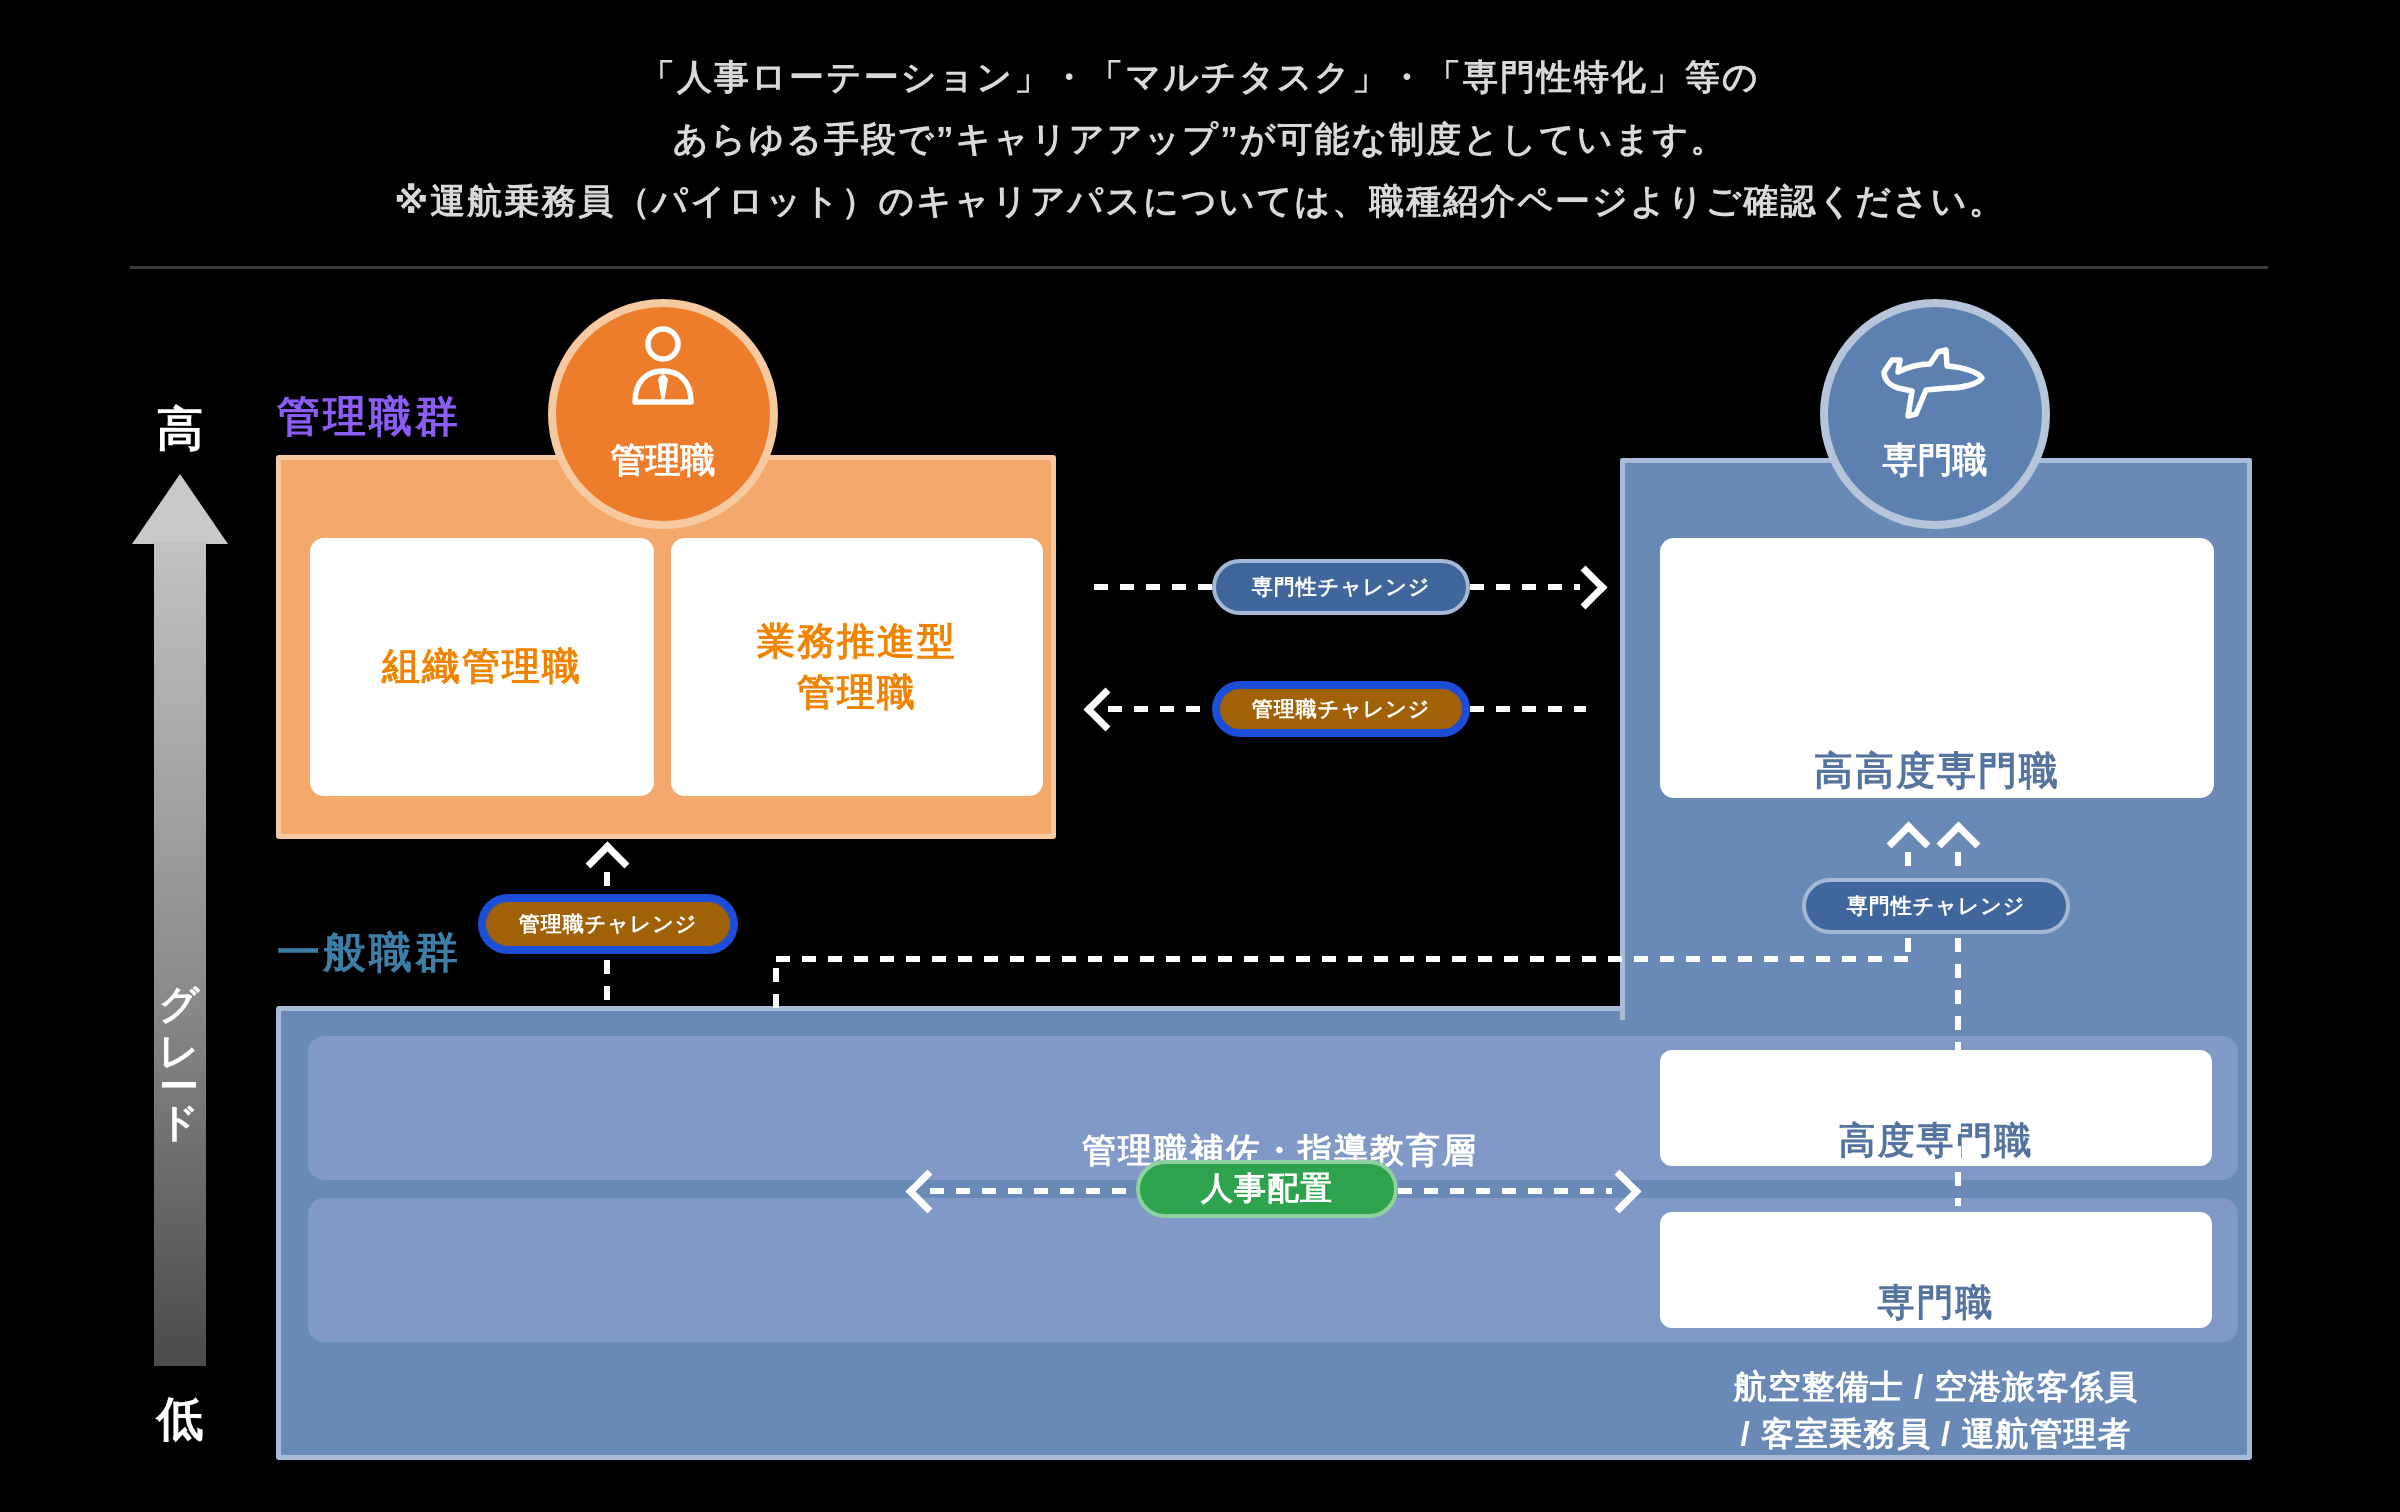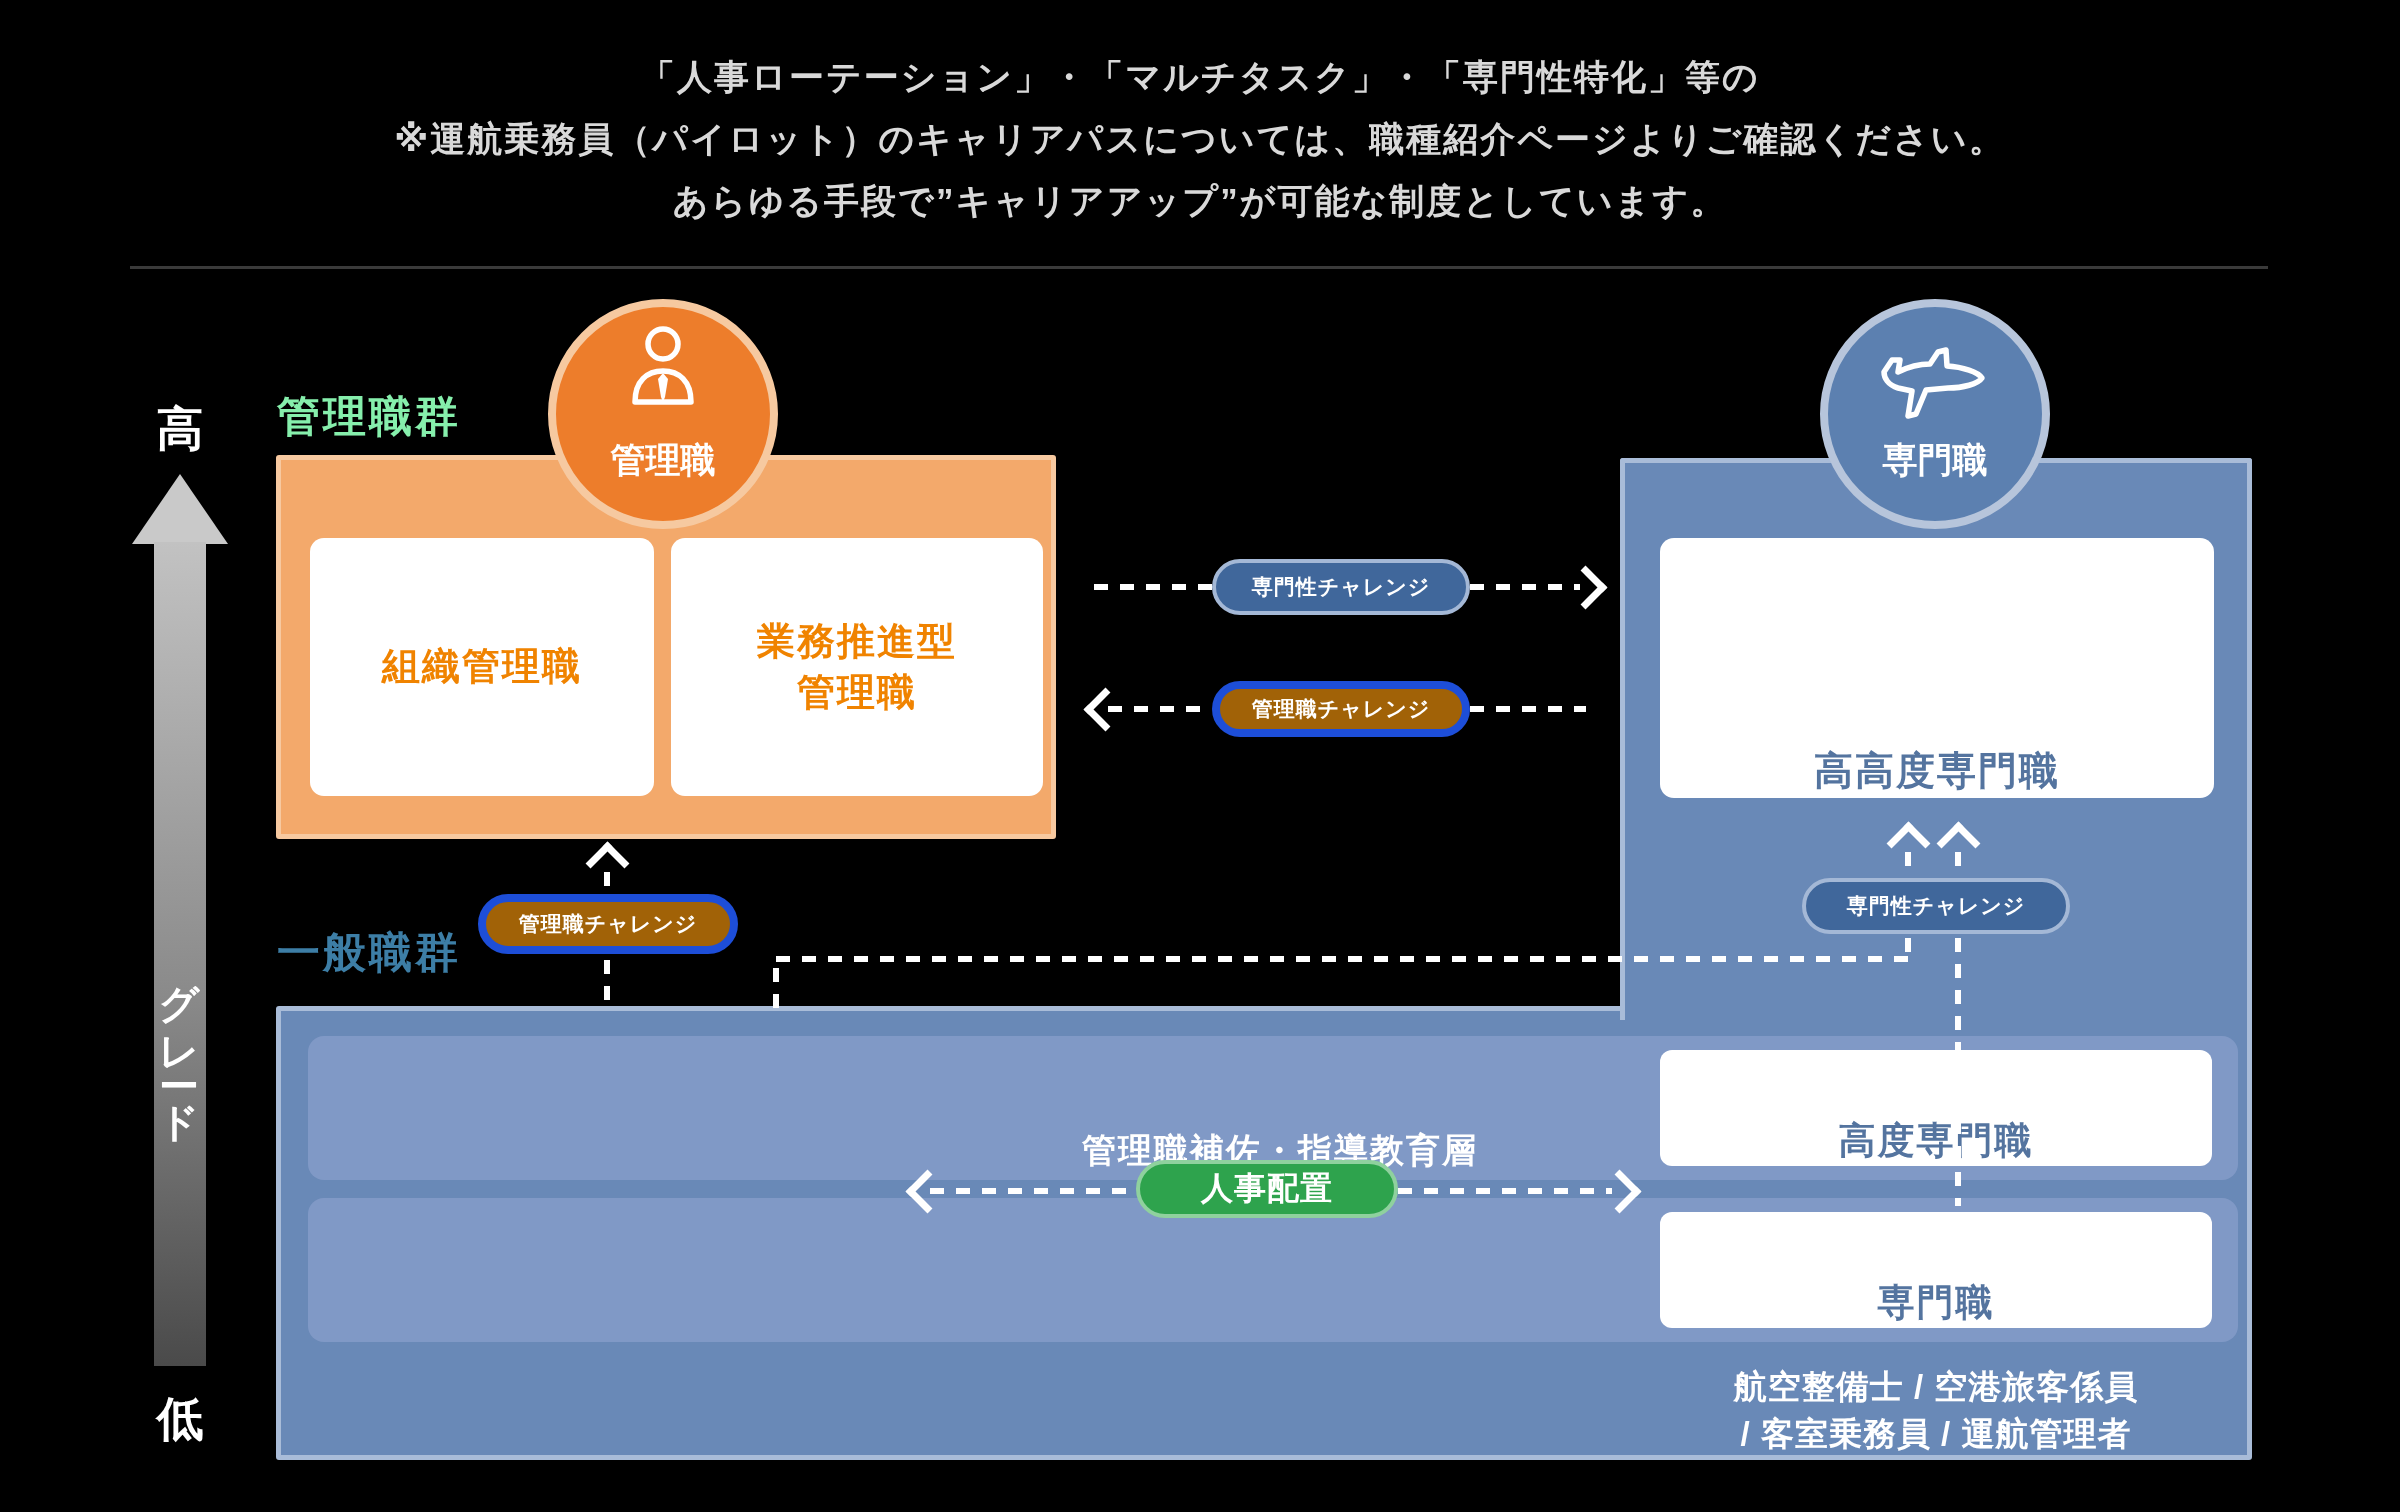--- a/index.html
+++ b/index.html
@@ -19,21 +19,21 @@
   .arrow-head{left:132px;top:474px;width:96px;height:70px;background:#C9C9C9;
               clip-path:polygon(50% 0,100% 100%,0 100%);}
   .arrow-shaft{left:154px;top:542px;width:52px;height:824px;
                background:linear-gradient(180deg,#C2C2C2 0%,#8A8A8A 55%,#4A4A4A 100%);}
   .grade-vert{left:152px;top:872px;width:56px;height:340px;color:#fff;font-size:40px;
               writing-mode:vertical-rl;text-orientation:upright;letter-spacing:10px;
               display:flex;align-items:center;justify-content:center;}
 
   
   .grp-label{font-size:43px;letter-spacing:3px;}
-  .mgmt-color{color:#86efac;}
+  .mgmt-color{color:#8b5cf6;}
   .gen-color{color:#3D7EA6;}
 
   
   .orange-panel{left:276px;top:455px;width:780px;height:384px;background:#F3A96B;
                 border:5px solid #F7C9A0;border-radius:3px;box-sizing:border-box;}
   .blue-column{left:1620px;top:458px;width:632px;height:562px;background:#6989B7;
                border:5px solid #A9BCD8;border-bottom:none;border-radius:3px 3px 0 0;
                box-sizing:border-box;z-index:3;}
   .lower-panel{left:276px;top:1006px;width:1976px;height:454px;background:#6989B7;
                border:5px solid #A9BCD8;border-radius:3px;box-sizing:border-box;z-index:2;}
@@ -69,22 +69,22 @@
   .caption{color:#fff;font-size:33px;line-height:47px;letter-spacing:1px;z-index:6;}
   svg{display:block;}
 </style>
 </head>
 <body>
 
 <div id="canvas">
 
   <div class="abs intro">
     <div>「人事ローテーション」・「マルチタスク」・「専門性特化」等の</div>
+    <div>あらゆる手段で”キャリアアップ”が可能な制度としています。</div>
     <div>※運航乗務員（パイロット）のキャリアパスについては、職種紹介ページよりご確認ください。</div>
-    <div>あらゆる手段で”キャリアアップ”が可能な制度としています。</div>
   </div>
   <div class="abs divider"></div>
 
   <div class="abs axis-txt" style="left:144px;top:398px;">高</div>
   <div class="abs arrow-head"></div>
   <div class="abs arrow-shaft"></div>
   <div class="abs grade-vert">グレード</div>
   <div class="abs axis-txt" style="left:144px;top:1388px;">低</div>
 
   <div class="abs grp-label mgmt-color" style="left:277px;top:388px;">管理職群</div>

